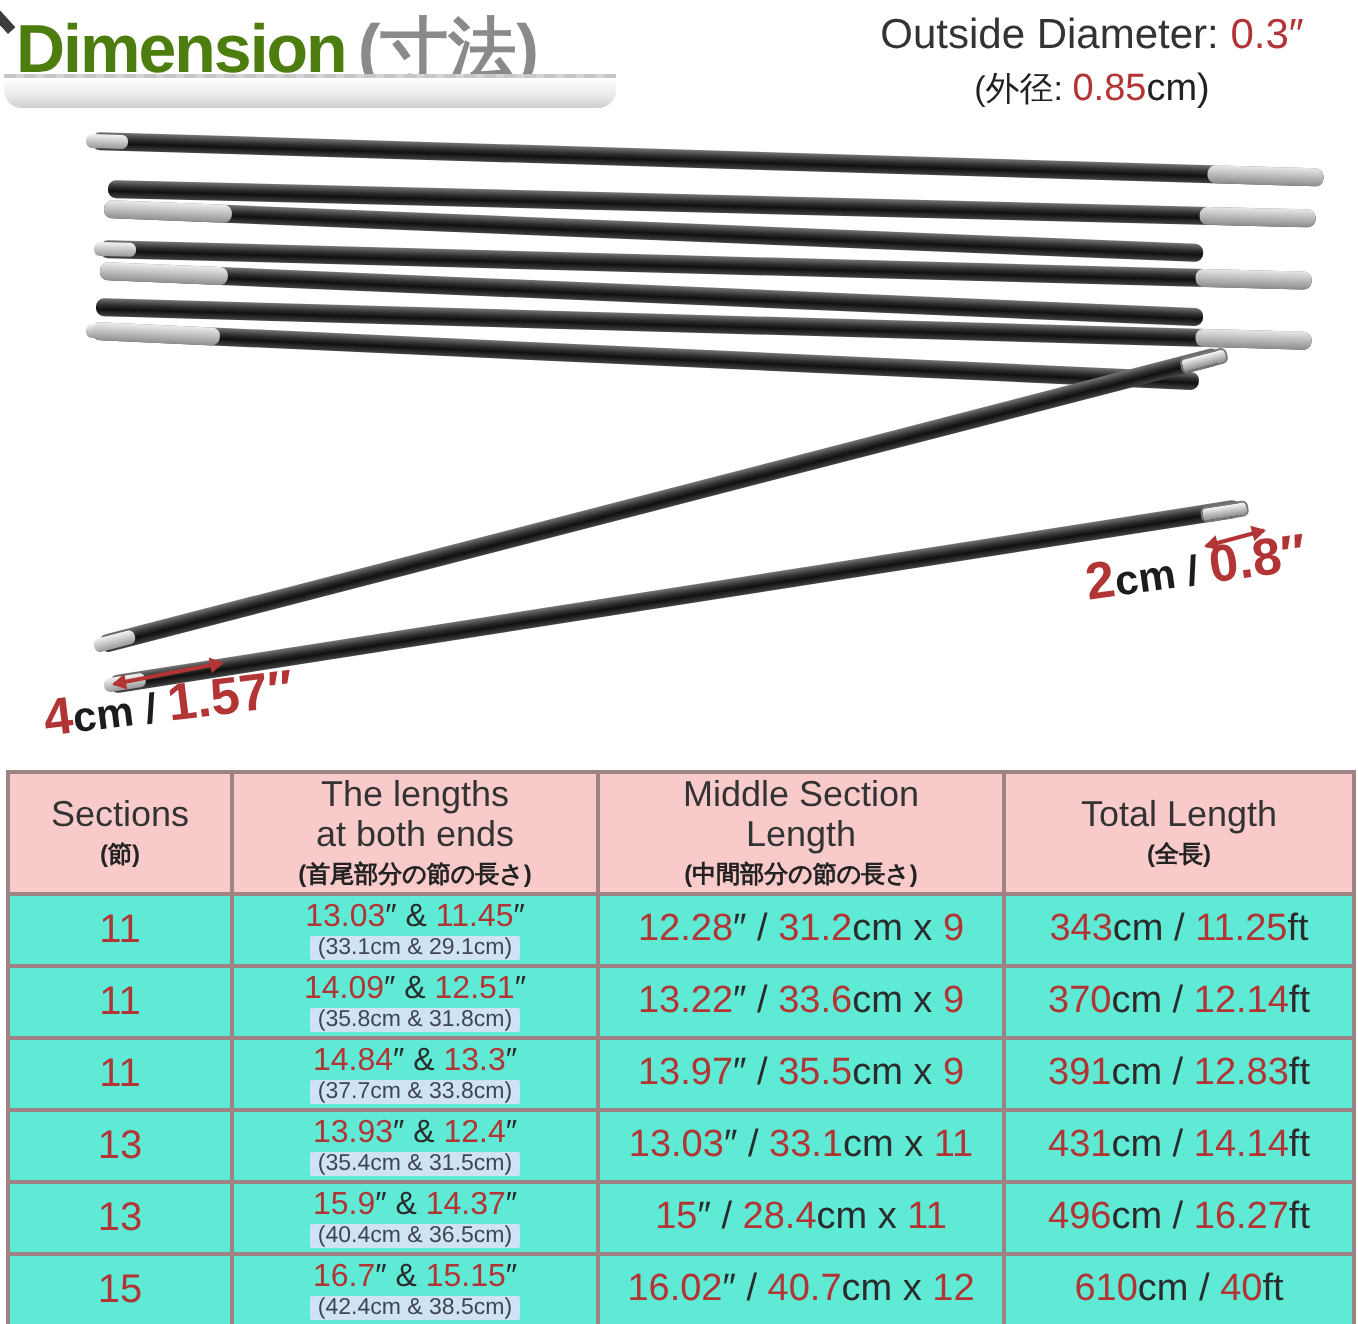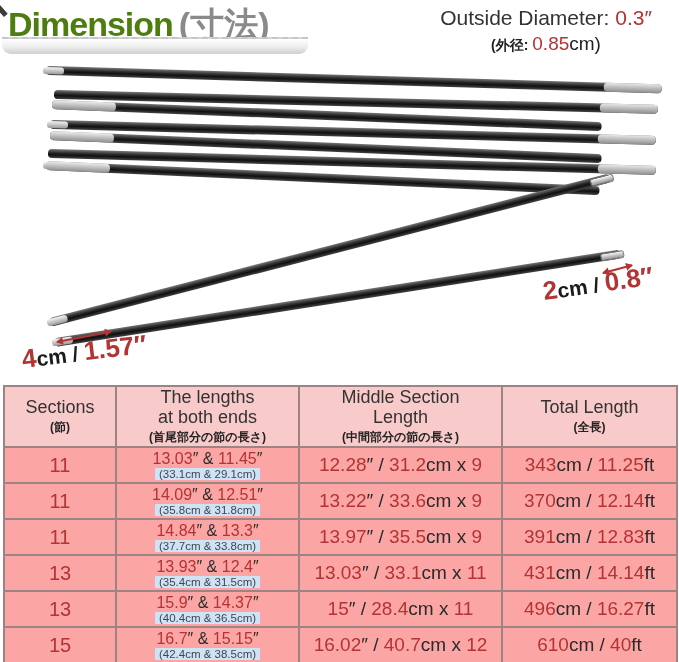--- a/index.html
+++ b/index.html
@@ -18,21 +18,21 @@
   .title-band{position:absolute;left:2px;top:37px;width:306px;height:17px;
     border-top:2px dashed #c6c6c6;border-radius:0 0 9px 9px;
     background:linear-gradient(180deg,#ffffff 0%,#ececec 55%,#cfcfcf 100%);}
   .corner-artifact{position:absolute;left:-5px;top:8px;width:13px;height:5px;
     background:#3c3c3c;transform:rotate(48deg);}
 
   .od-wrap{position:absolute;left:410px;top:6px;width:272px;text-align:center;}
   .od-line1{font-size:21px;color:#333;white-space:nowrap;}
   .od-line1 .rd{color:var(--red);}
   .od-line2{font-size:19px;color:#222;margin-top:3px;white-space:nowrap;}
-  .od-line2 .jp{font-weight:700;font-size:14px;}
+  .od-line2 .jp{font-weight:400;font-size:17px;}
   .od-line2 .rd{color:var(--red);}
 
   
   .pole{position:absolute;height:9px;border-radius:4px;transform-origin:left center;
     background:linear-gradient(180deg,#777 0%,#2e2e2e 38%,#101010 62%,#444 100%);}
   .pole .cap-l{position:absolute;left:-3px;top:1px;width:21px;height:7px;border-radius:3px;
     background:linear-gradient(180deg,#f4f4f4,#9a9a9a);}
   .pole .slv-r{position:absolute;right:0;top:0;width:58px;height:9px;border-radius:4px;
     background:linear-gradient(180deg,#e8e8e8,#8d8d8d);}
   .pole .slv-l{position:absolute;left:0;top:0;width:64px;height:9px;border-radius:4px;
@@ -51,21 +51,21 @@
   .annot .rd{color:var(--red);}
   .annot .u{font-size:21px;}
 
   
   table{position:absolute;left:3px;top:385px;width:673px;border-collapse:collapse;
     table-layout:fixed;}
   th,td{border:2px solid var(--tbd);text-align:center;vertical-align:middle;padding:0;}
   thead th{background:var(--pink);height:58px;color:#333;font-weight:400;}
   .h1{font-size:18px;line-height:1.12;white-space:pre-line;color:#333;}
   .h2{font-size:12px;font-weight:700;color:#222;margin-top:2px;}
-  tbody td{height:36px;background:#fca5a5;font-size:19px;}
+  tbody td{height:36px;background:#5eead4;font-size:19px;}
   .rd{color:var(--red);}
   .bk{color:var(--dark);}
   .c-sec{font-size:20px;}
   .c-ends .l1{font-size:16px;line-height:1.1;margin-top:1px;}
   .c-ends .l2{font-size:11.5px;line-height:1.2;margin-top:1px;}
   .hl{background:var(--hl);color:#3e4652;padding:0 4px;border-radius:1px;}
   .c-mid{font-size:19px;}
   .c-tot{font-size:19px;}
   col.w1{width:112px;} col.w2{width:183px;} col.w3{width:203px;} col.w4{width:175px;}
 </style>

